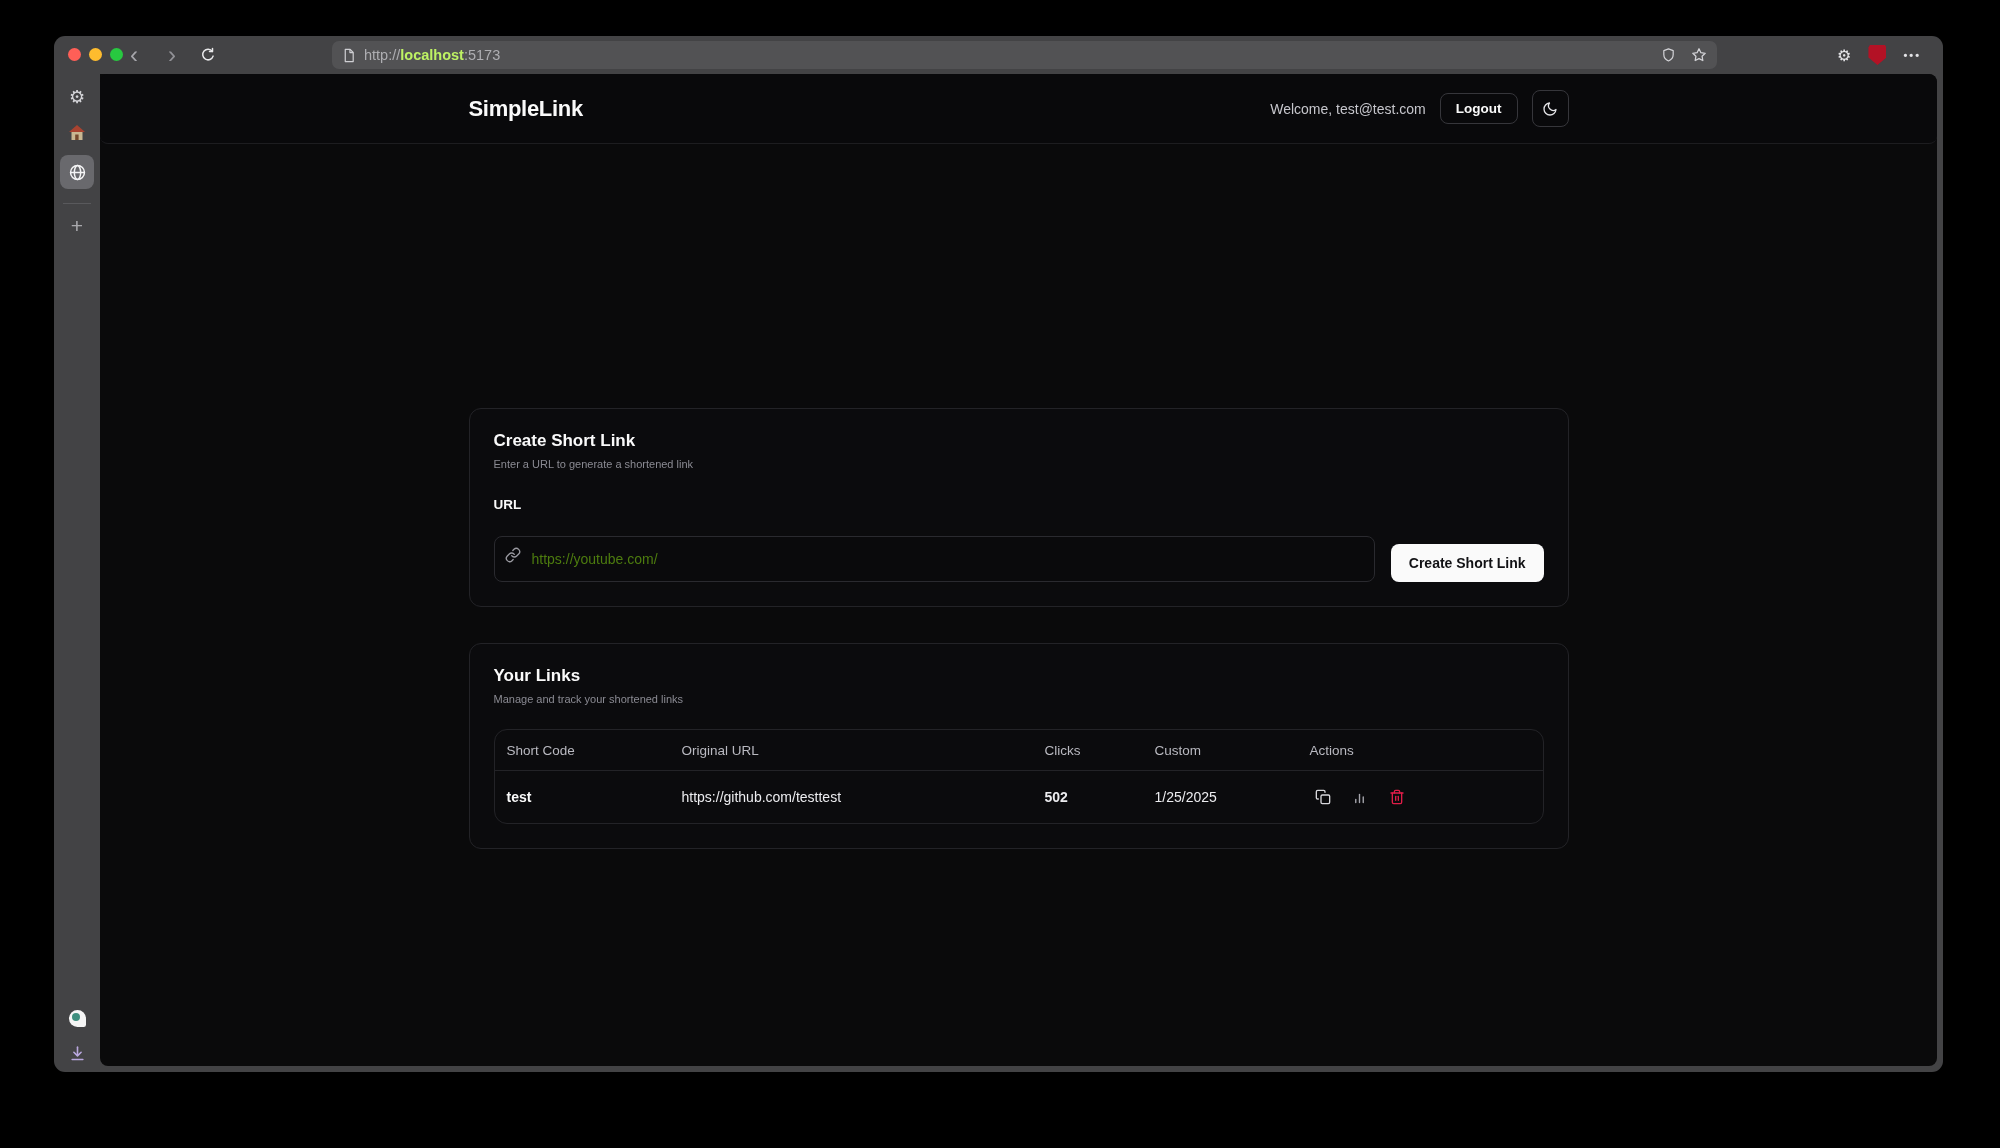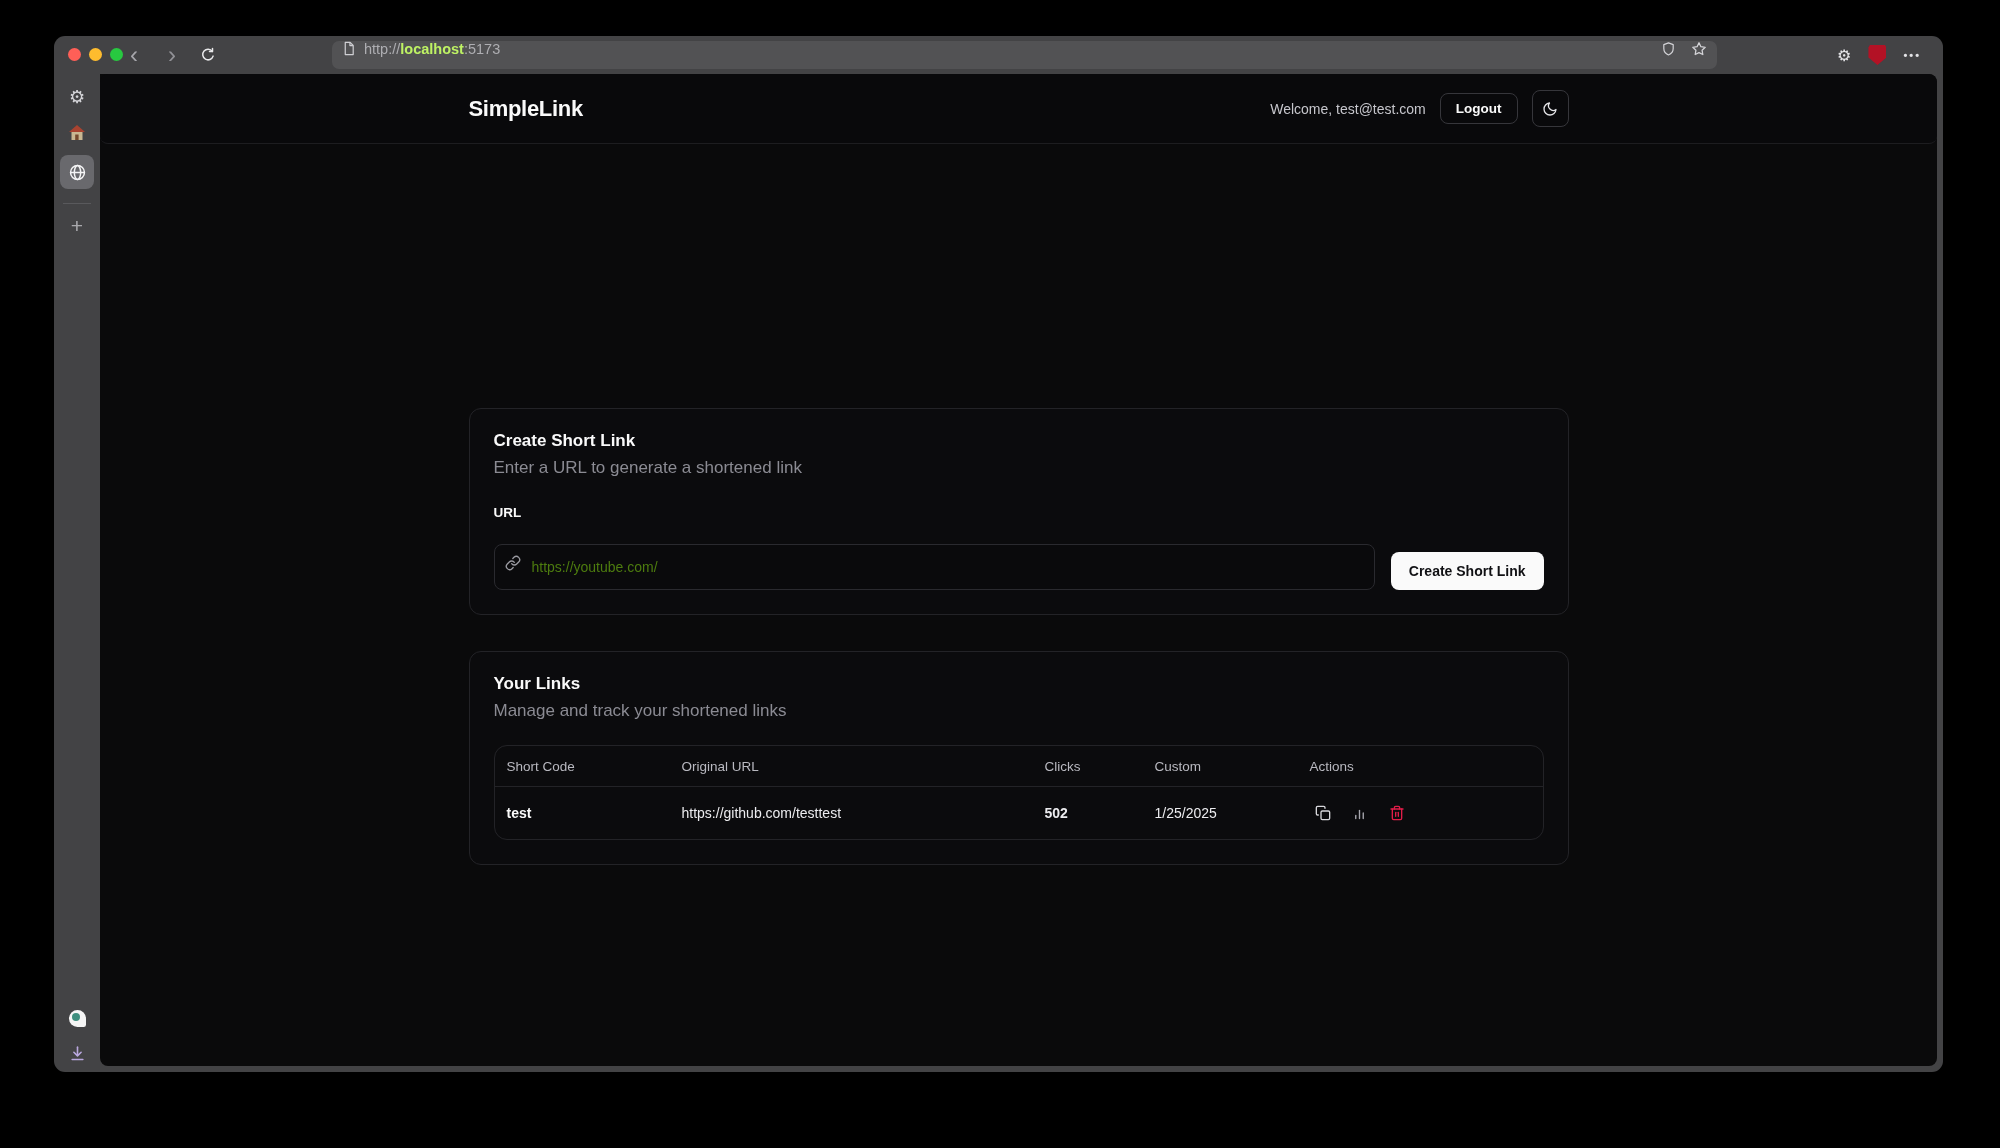--- a/index.html
+++ b/index.html
@@ -14,21 +14,21 @@
   .traffic { position:absolute; left:14px; top:12px; display:flex; gap:8px; }
   .dot { width:13px; height:13px; border-radius:50%; }
   .dot.red { background:#ff5f57; } .dot.yellow { background:#febc2e; } .dot.green { background:#28c840; }
 
   .nav-btn { position:absolute; top:0; height:38px; display:flex; align-items:center; justify-content:center;
              color:#a6a6ab; font-size:24px; line-height:1; width:20px; }
   .nav-back { left:70px; } .nav-fwd { left:108px; color:#929297; }
   .nav-reload { left:144px; color:#e8e8ea; }
 
   .url-pill { position:absolute; left:278px; top:5px; width:1385px; height:28px; background:#525254;
-              border-radius:7px; display:flex; align-items:flex-start; padding:0 10px;
+              border-radius:7px; display:flex; align-items:center; padding:0 10px;
               font-size:14.5px; color:#aeaeb2; }
   .url-pill .doc { color:#cfcfd3; display:flex; margin-right:8px; }
   .url-host { color:#bef264; font-weight:700; }
   .url-pill .spacer { flex:1; }
   .pill-icon { color:#d2d2d6; display:flex; margin-left:15px; }
 
   .tb-right { position:absolute; right:22px; top:0; height:38px; display:flex; align-items:center; gap:17px; }
   .cog { color:#e3e3e6; font-size:16px; }
   .badge-shield { width:18px; height:18px; background:#b31225; color:#fff;
                   clip-path:polygon(8% 0,92% 0,100% 12%,100% 62%,50% 100%,0 62%,0 12%);
@@ -67,21 +67,21 @@
   .logout-btn { padding:7px 15px; border:1px solid #36363b; border-radius:8px; background:transparent;
                 color:#fafafa; font-size:13.5px; font-weight:700; font-family:inherit; cursor:pointer; }
   .moon-btn { width:37px; height:37px; border:1px solid #36363b; border-radius:8px; background:transparent;
               display:flex; align-items:center; justify-content:center; color:#e4e4e7; cursor:pointer; }
 
   .app-main { flex:1; }
   .app-main .container { padding-top:264px; }
 
   .card { background:#0b0b0d; border:1px solid #232327; border-radius:12px; padding:22px 24px 24px; }
   .card h2 { font-size:17px; font-weight:700; color:#fafafa; }
-  .card .sub { font-size:17px; color:#8b8b93; margin-top:7px; }
+  .card .sub { font-size:11px; color:#8b8b93; margin-top:7px; }
 
   .form-row { margin-top:27px; display:flex; gap:16px; align-items:flex-end; }
   .field-url { flex:1; }
   .field-code { width:267px; flex:none; }
   .field label { display:block; font-size:13.5px; font-weight:700; color:#fafafa; margin-bottom:24px; }
   .opt { color:#8b8b93; font-weight:400; }
   .input-wrap { position:relative; }
   .ipt { width:100%; height:46px; background:#0a0a0c; border:1px solid #2a2a2f; border-radius:8px;
          color:#4d7c0f; font-size:14px; padding:0 12px; font-family:inherit; outline:none; }
   .url-ipt { padding-left:37px; }

